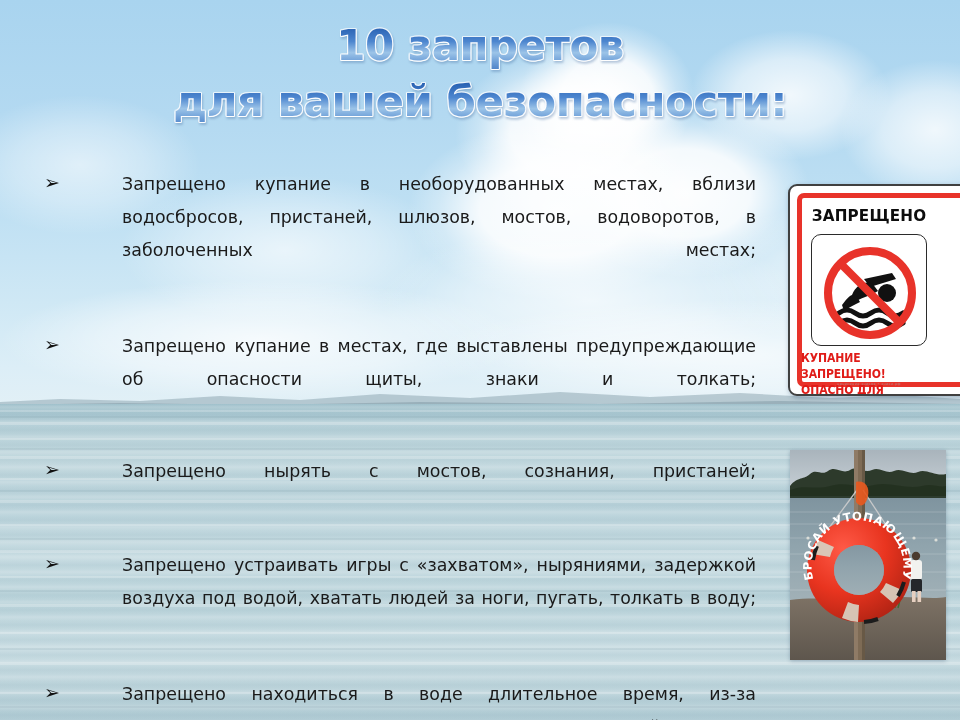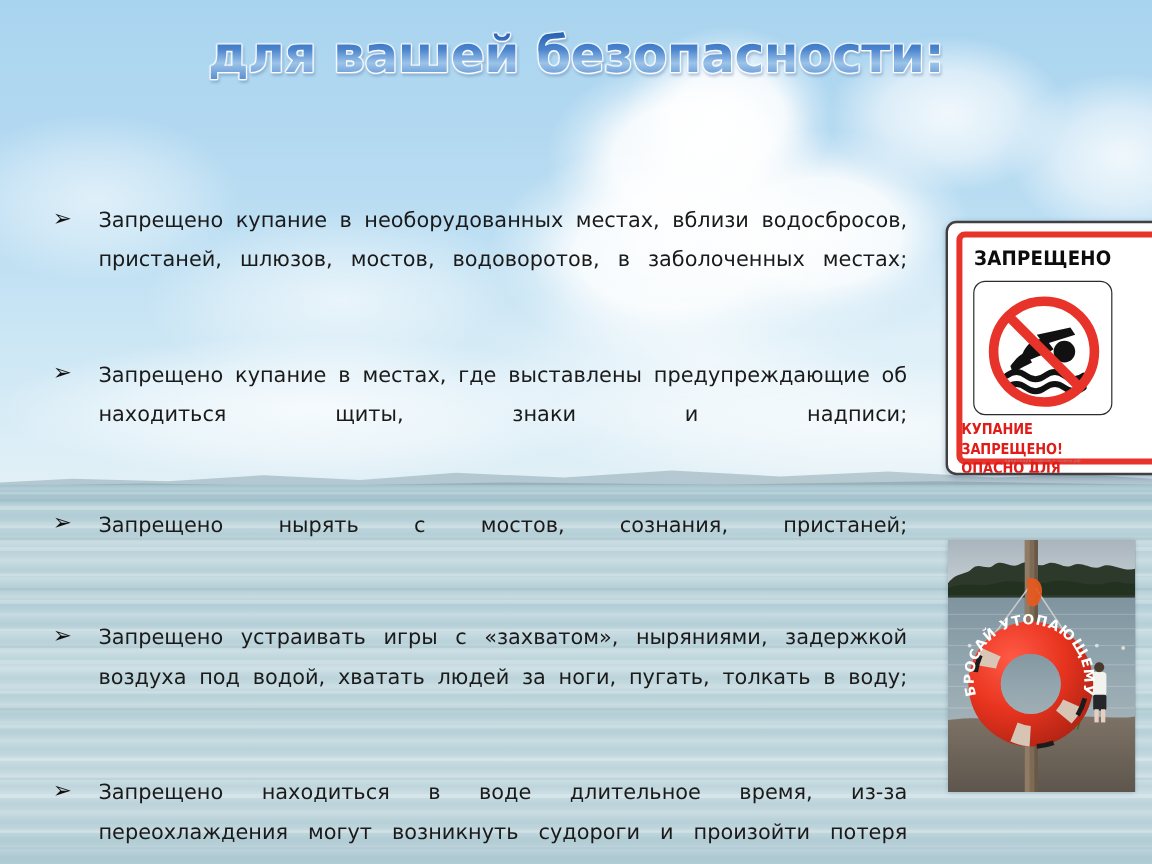--- a/index.html
+++ b/index.html
@@ -157,21 +157,21 @@
   .bullet .arrow {
     position: absolute;
     left: 6px;
     top: 1px;
     width: 26px;
     height: 26px;
     color: #111;
     line-height: 26px;
     font-size: 19px;
   }
-  .bullet .btext { display: block; }
+  .bullet .btext { display: block; margin-left: 40px; }
   
   .bullet .btext::after {
     content: "";
     display: inline-block;
     width: 100%;
   }
 
   .b-gap-1 { margin-bottom: 30px; }
   .b-gap-2 { margin-bottom: 26px; }
   .b-gap-3 { margin-bottom: 28px; }
@@ -310,33 +310,34 @@
       <rect x="0" y="44" width="960" height="2"></rect>
       <rect x="0" y="86" width="960" height="2"></rect>
       <rect x="0" y="134" width="960" height="2"></rect>
       <rect x="0" y="186" width="960" height="2"></rect>
       <rect x="0" y="244" width="960" height="2"></rect>
       <rect x="0" y="302" width="960" height="2"></rect>
     </g>
   </svg>
 
   <div id="title-block">
+    <span class="title-line no-sel">10 запретов</span>
     <span class="title-line title-line-2 no-sel">для вашей безопасности:</span>
   </div>
 
   <div id="bullets">
 
     <div class="bullet b-gap-1">
       <span class="arrow no-sel">➢</span>
       <span class="btext">Запрещено купание в необорудованных местах, вблизи водосбросов, пристаней, шлюзов, мостов, водоворотов, в заболоченных местах;</span>
     </div>
 
     <div class="bullet b-gap-2">
       <span class="arrow no-sel">➢</span>
-      <span class="btext">Запрещено купание в местах, где выставлены предупреждающие об находиться щиты, знаки и надписи;</span>
+      <span class="btext">Запрещено купание в местах, где выставлены предупреждающие об опасности щиты, знаки и толкать;</span>
     </div>
 
     <div class="bullet b-gap-3">
       <span class="arrow no-sel">➢</span>
       <span class="btext">Запрещено нырять с мостов, сознания, пристаней;</span>
     </div>
 
     <div class="bullet b-gap-4">
       <span class="arrow no-sel">➢</span>
       <span class="btext">Запрещено устраивать игры с «захватом», ныряниями, задержкой воздуха под водой, хватать людей за ноги, пугать, толкать в воду;</span>

